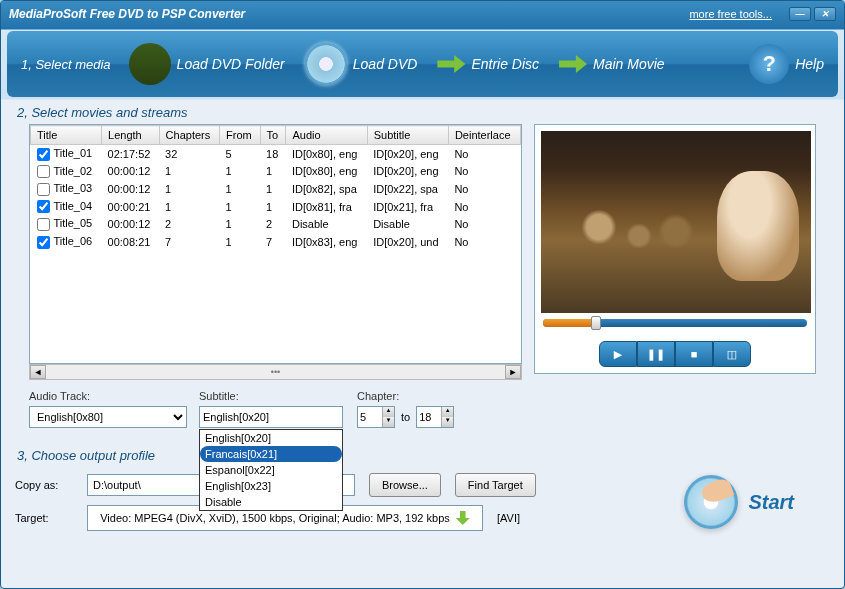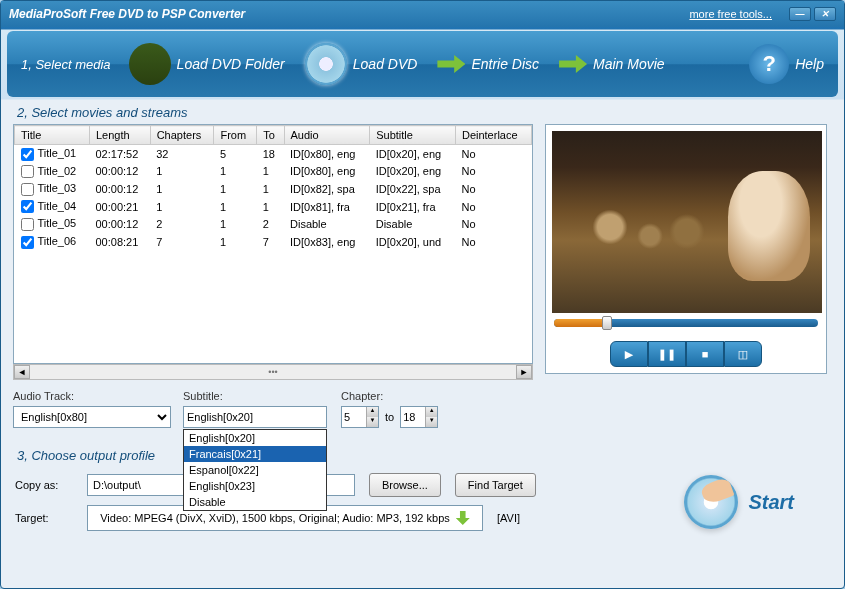--- a/index.html
+++ b/index.html
@@ -12,42 +12,42 @@
   .toolbar { height: 66px; background: linear-gradient(#4a9ed1 0,#2b7eb5 50%,#1c6aa1 51%,#2978ad 100%); margin: 4px 6px; border-radius: 6px; display: flex; align-items: center; padding: 0 14px; color: #fff; font-style: italic; }
   .step1 { font-size: 13px; margin-right: 18px; }
   .tool-btn { display: flex; align-items: center; margin-right: 20px; cursor: pointer; }
   .tool-btn .ico { width: 42px; height: 42px; margin-right: 6px; border-radius: 50%; display:flex;align-items:center;justify-content:center; }
   .tool-lbl { font-size: 14px; }
   .disc1 { background: radial-gradient(circle,#eef 22%,#8fc5e0 24%,#a4d5ea 62%,#5ba5d0 64%); box-shadow: 0 0 4px rgba(255,255,255,.7); }
   .folder { background: linear-gradient(#3a5a1a,#2a4010); border-radius: 6px; }
   .arrow { width: 28px; height: 18px; background: #7dc23a; clip-path: polygon(0 30%,60% 30%,60% 0,100% 50%,60% 100%,60% 70%,0 70%); margin-right: 6px; }
   .helpico { width: 40px; height: 40px; border-radius: 50%; background: radial-gradient(circle,#6bb8e8,#1a6caa); display:flex;align-items:center;justify-content:center;color:#fff;font-size:22px;font-weight:bold;font-style:normal;margin-right:6px; }
   .section-lbl { font-style: italic; color: #134d7a; font-size: 13px; margin: 8px 0 4px 16px; }
-  .main-row { display: flex; padding: 0 12px; }
+  .main-row { display: flex; padding: 0 28px; }
   .left-pane { width: 520px; }
   .right-pane { width: 282px; margin-left: 12px; }
   .tablewrap { background: #fff; border: 1px solid #8aa8bd; height: 240px; overflow: auto; font-size: 11px; }
   table { border-collapse: collapse; width: 100%; }
   th { background: linear-gradient(#fafafa,#e4e4e4); border: 1px solid #c9c9c9; font-weight: normal; text-align: left; padding: 3px 6px; font-size: 11px; }
   td { padding: 2px 6px; border-bottom: 0; white-space: nowrap; }
   td input[type=checkbox] { margin-right: 4px; vertical-align: middle; }
   .scroll { height: 16px; background: #eee; border: 1px solid #bbb; display:flex; }
   .scroll .ar { width:16px;background:linear-gradient(#f0f0f0,#ccc);border:1px solid #aaa;text-align:center;font-size:9px;line-height:12px;cursor:pointer; }
   .scroll .track { flex:1;display:flex;align-items:center;justify-content:center;color:#777;font-size:9px; }
   .ctrl-row { display: flex; margin-top: 10px; gap: 12px; position: relative; }
   .ctrl-col { display: flex; flex-direction: column; font-size: 11px; }
   .ctrl-col label { margin-bottom: 4px; color: #333; }
   select,input.combo { height: 22px; border: 1px solid #7a9ab0; font-size: 11px; padding: 1px 3px; background: #fff; }
   .spin { width: 38px; height:22px; border:1px solid #7a9ab0; display:flex; }
   .spin input { width:24px;border:none;font-size:11px;padding:2px; }
   .spin .ud { width:14px;display:flex;flex-direction:column; }
   .spin .ud div { flex:1;font-size:6px;text-align:center;background:linear-gradient(#f0f0f0,#ccc);border-left:1px solid #aaa;cursor:pointer; }
   .dropdown { position:absolute; top:21px; left:0; width:144px; background:#fff;border:1px solid #333;font-size:11px;z-index:20; }
   .dropdown div { padding:2px 5px; cursor:pointer; }
-  .dropdown .sel { background:#1a63b0;color:#fff; }
+  .dropdown .sel { background:#1a63b0;color:#fff;border-radius:8px; }
   .preview { background:#fff;border:1px solid #8aa8bd;padding:6px; }
   .vid { width:270px;height:182px;background:linear-gradient(180deg,#2a2018 0,#3a281a 20%,#705028 45%,#8a6838 60%,#4a3a24 100%); position:relative;overflow:hidden; }
   .vid::after { content:"";position:absolute;right:12px;top:40px;width:82px;height:110px;background:radial-gradient(ellipse at 40% 30%,#f0dcc0 0 30%,#b89060 70%);border-radius:42% 42% 30% 30%; }
   .vid::before { content:"";position:absolute;left:10px;top:60px;width:160px;height:90px;background:radial-gradient(circle at 30% 40%,#c0a070 0 10%,transparent 14%),radial-gradient(circle at 55% 50%,#a08050 0 9%,transparent 13%),radial-gradient(circle at 78% 45%,#907040 0 9%,transparent 13%);}
   .seek { height:8px;background:linear-gradient(#3686c0,#1a5c8e);border-radius:4px;margin:6px 2px;position:relative; }
   .seek .prog { position:absolute;left:0;top:0;height:100%;width:18%;background:linear-gradient(#f0a030,#d07010);border-radius:4px 0 0 4px; }
   .seek .thumb { position:absolute;left:18%;top:-3px;width:10px;height:14px;background:linear-gradient(#fff,#ccc);border:1px solid #888;border-radius:2px; }
   .pctrl { display:flex;justify-content:center;margin-top:14px;gap:0; }
   .pbtn { width:38px;height:26px;background:linear-gradient(#4aa0d6,#1c6ea6);border:1px solid #15547e;color:#fff;display:flex;align-items:center;justify-content:center;font-size:11px;cursor:pointer; }
   .pbtn:first-child { border-radius:6px 0 0 6px; }

